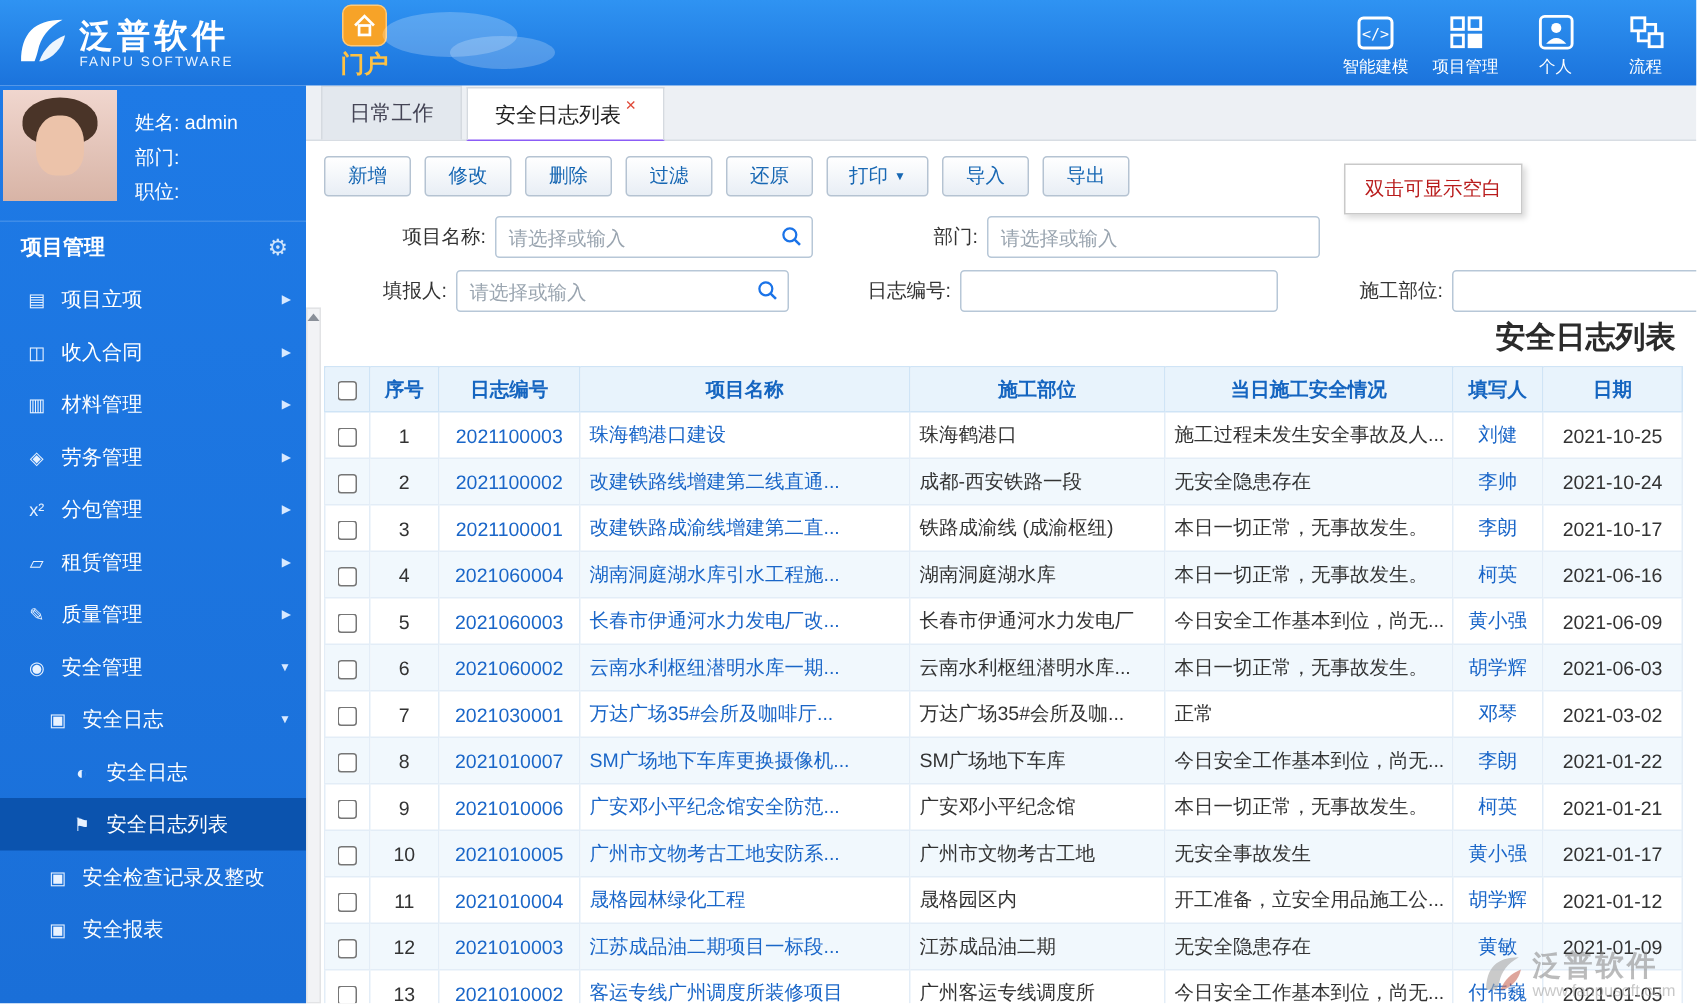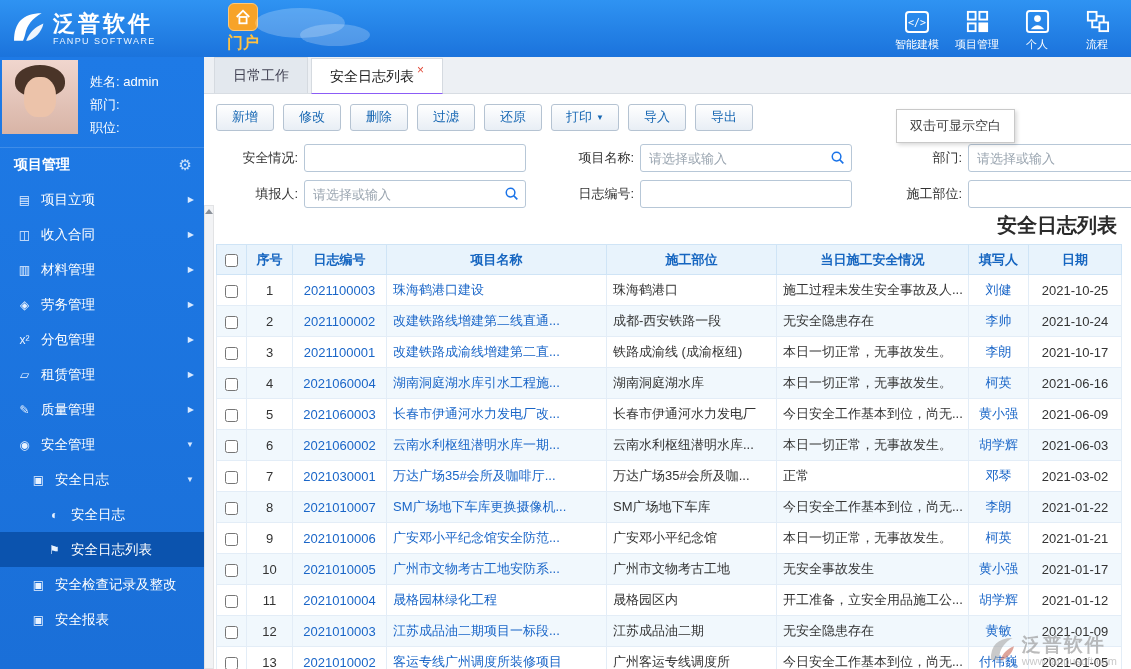--- a/index.html
+++ b/index.html
@@ -53,21 +53,21 @@
   .content { flex:1; min-width:0; display:flex; flex-direction:column; background:#fff; position:relative; overflow:hidden; }
   .tabbar { height:37px; flex:0 0 37px; background:#edf0f4; border-bottom:1px solid #d8dde3; display:flex; align-items:flex-end; padding-left:10px; gap:3px; }
   .tab { height:36px; line-height:34px; padding:0 18px; font-size:14px; color:#445; background:#e3e8ee; border:1px solid #d5dae0; border-bottom:none; cursor:pointer; white-space:nowrap; }
   .tab.active { background:#fff; color:#222; position:relative; top:1px; border-bottom:1px solid #8b5cf6; }
   .tab-close { color:#e04b3a; font-size:12px; margin-left:3px; position:relative; top:-7px; cursor:pointer; }
 
   .toolbar { height:46px; flex:0 0 46px; display:flex; align-items:center; gap:9px; padding-left:12px; background:#fff; }
   .tb-btn { min-width:58px; height:27px; padding:0 14px; font-size:13px; color:#1767b3; background:linear-gradient(180deg,#ffffff,#e8eef5); border:1px solid #b5c3d2; border-radius:3px; cursor:pointer; display:flex; align-items:center; justify-content:center; gap:4px; font-family:inherit; }
   .caret { font-size:8px; color:#1767b3; }
 
-  .tooltip { position:absolute; right:116px; top:52px; background:#fff; border:1px solid #c9c9c9; box-shadow:2px 2px 4px rgba(0,0,0,.15); padding:7px 13px; font-size:13px; color:#404040; z-index:8; white-space:nowrap; }
+  .tooltip { position:absolute; right:116px; top:52px; background:#fff; border:1px solid #c9c9c9; box-shadow:2px 2px 4px rgba(0,0,0,.15); padding:7px 13px; font-size:13px; color:#b91c1c; z-index:8; white-space:nowrap; }
 
   .filter-area { padding-left:12px; }
   .f-row { height:36px; display:flex; align-items:center; }
   .f-group { display:flex; align-items:center; }
   .f-label { text-align:right; margin-right:6px; color:#333; white-space:nowrap; }
   .f-group.c1 .f-label { width:82px; }
   .f-group.c2 { margin-left:26px; } .f-group.c2 .f-label { width:82px; }
   .f-group.c3 { margin-left:50px; } .f-group.c3 .f-label { width:60px; }
   .f-input { position:relative; display:inline-block; }
   .f-input input { width:222px; height:28px; border:1px solid #b7c7d7; border-radius:3px; padding:0 26px 0 8px; font-size:13px; color:#333; outline:none; font-family:inherit; }
@@ -283,24 +283,20 @@
           </button>
           <button class="tb-btn">
             <span>导出</span>
           </button>
         </div>
 
       <div class="tooltip">双击可显示空白</div>
 
       <div class="filter-area">
           <div class="f-row">
-            <div class="f-group c1">
-              <label class="f-label">安全情况:</label>
-              <span class="f-input"><input style=""></span>
-            </div>
             <div class="f-group c2">
               <label class="f-label">项目名称:</label>
               <span class="f-input"><input placeholder="请选择或输入" style=""><span class="f-search"><svg viewBox="0 0 16 16" width="15" height="15">
                     <circle cx="7" cy="7" r="4.6" fill="none" stroke="#1a73e8" stroke-width="1.6"></circle>
                     <line x1="10.4" y1="10.4" x2="14.2" y2="14.2" stroke="#1a73e8" stroke-width="1.8"></line>
                   </svg></span></span>
             </div>
             <div class="f-group c3">
               <label class="f-label">部门:</label>
               <span class="f-input"><input placeholder="请选择或输入" style=""></span>

